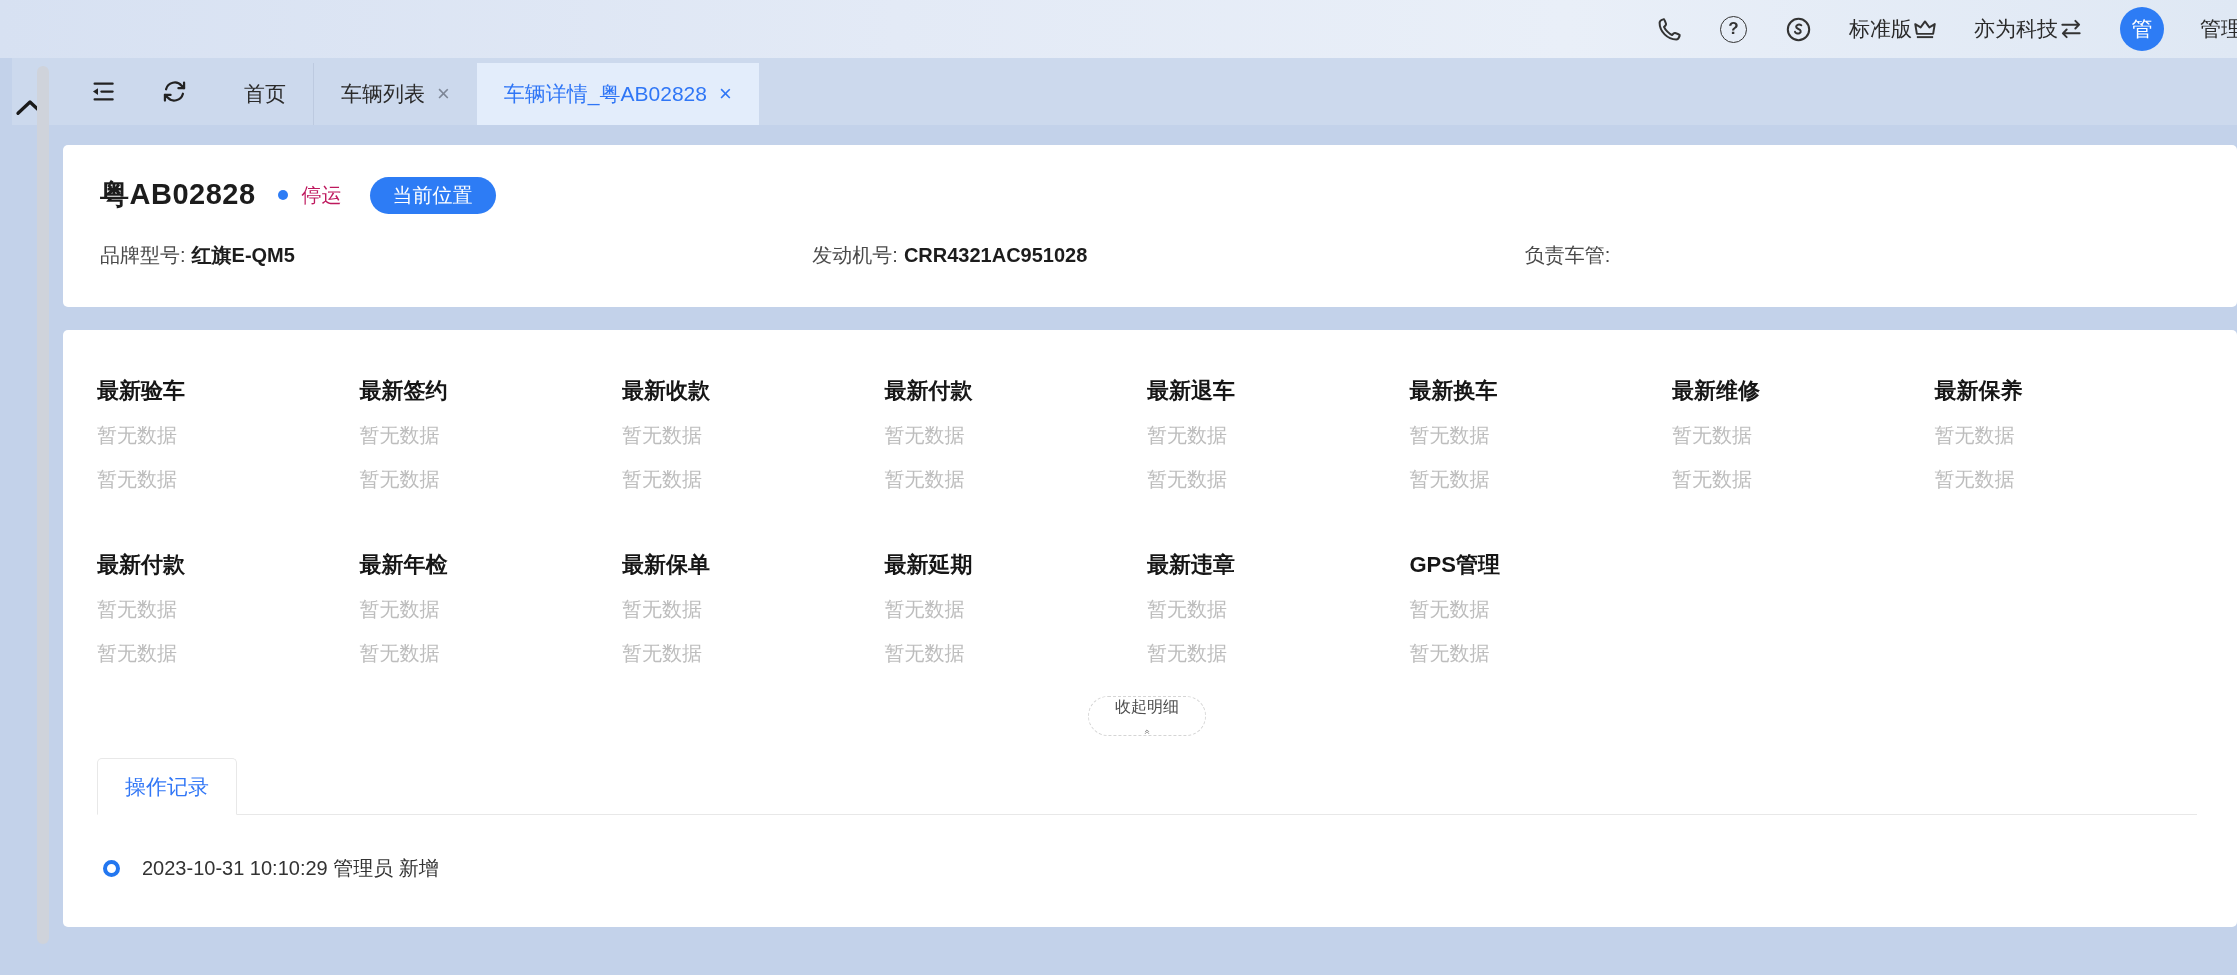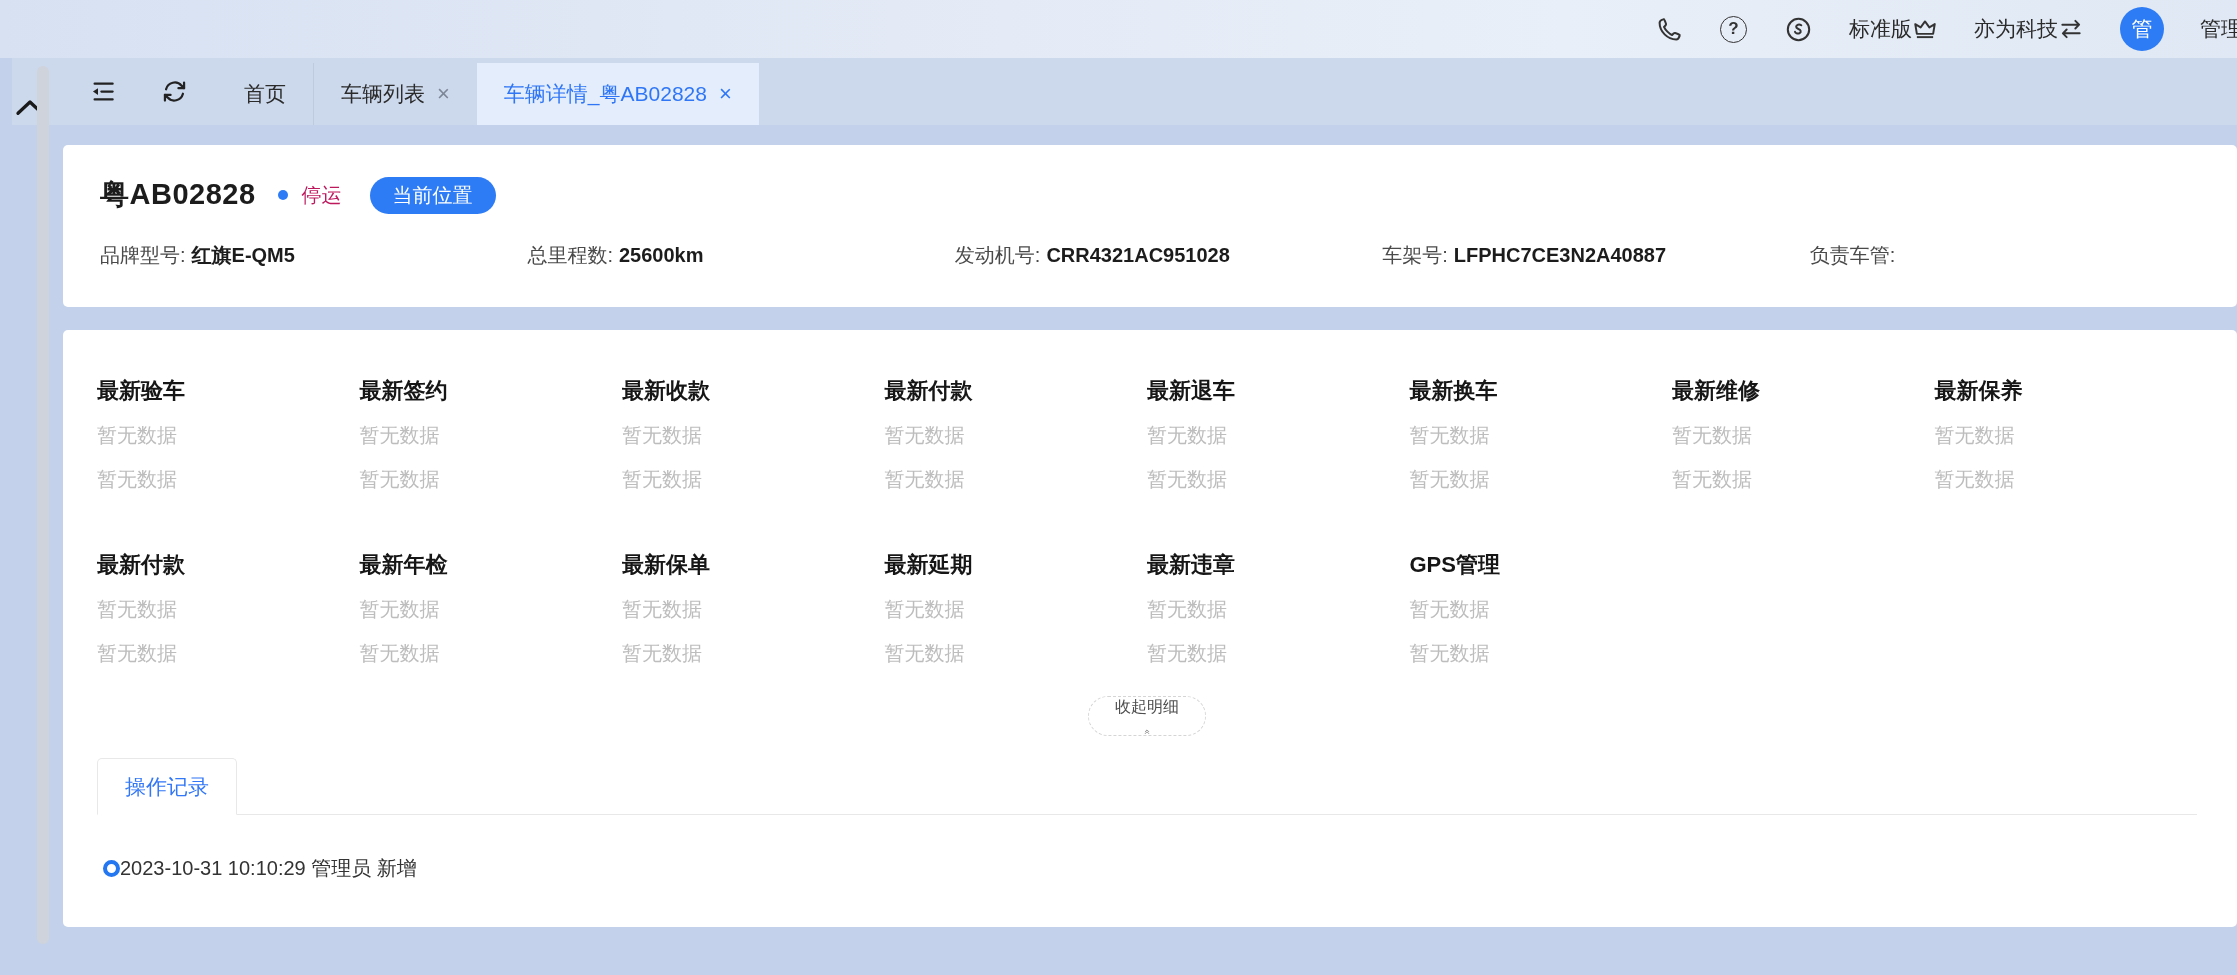--- a/index.html
+++ b/index.html
@@ -85,21 +85,21 @@
   .collapse-btn svg { width:22px; height:22px; }
   .records-tabs {
     margin-top:22px; border-bottom:1px solid #e8e8e8; display:flex;
   }
   .records-tab {
     width:140px; height:57px; display:flex; align-items:center; justify-content:center;
     background:#fff; border:1px solid #e8e8e8; border-bottom:1px solid #fff;
     border-radius:5px 5px 0 0; margin-bottom:-1px;
     font-size:21px; color:#3277f6; cursor:pointer;
   }
-  .timeline { margin-top:40px; padding-left:6px; display:flex; align-items:center; }
+  .timeline { margin-top:40px; padding-left:6px; display:flex; align-items:center; gap:22px; }
   .timeline-dot {
     width:17px; height:17px; border-radius:50%; border:4px solid #2377f0; background:#fff; flex:0 0 auto;
   }
   .timeline-text { font-size:20px; color:#333; }
 </style>
 </head>
 <body>
 
 <div class="topbar">
   <div class="topbar-right">
@@ -180,27 +180,21 @@
       <span class="plate">粤AB02828</span>
       <span class="status-dot"></span>
       <span class="status-text">停运</span>
       <button class="loc-btn">当前位置</button>
     </div>
     <div class="info-row">
       <div class="info-item">
         <span>品牌型号:</span><b>红旗E-QM5</b>
       </div>
       <div class="info-item">
-        <span>总里程数:</span><b>25600km</b>
-      </div>
-      <div class="info-item">
         <span>发动机号:</span><b>CRR4321AC951028</b>
-      </div>
-      <div class="info-item">
-        <span>车架号:</span><b>LFPHC7CE3N2A40887</b>
       </div>
       <div class="info-item">
         <span>负责车管:</span><b></b>
       </div>
     </div>
   </div>
 
   <div class="card card-body">
     <div class="detail-grid">
       <div class="cell">

